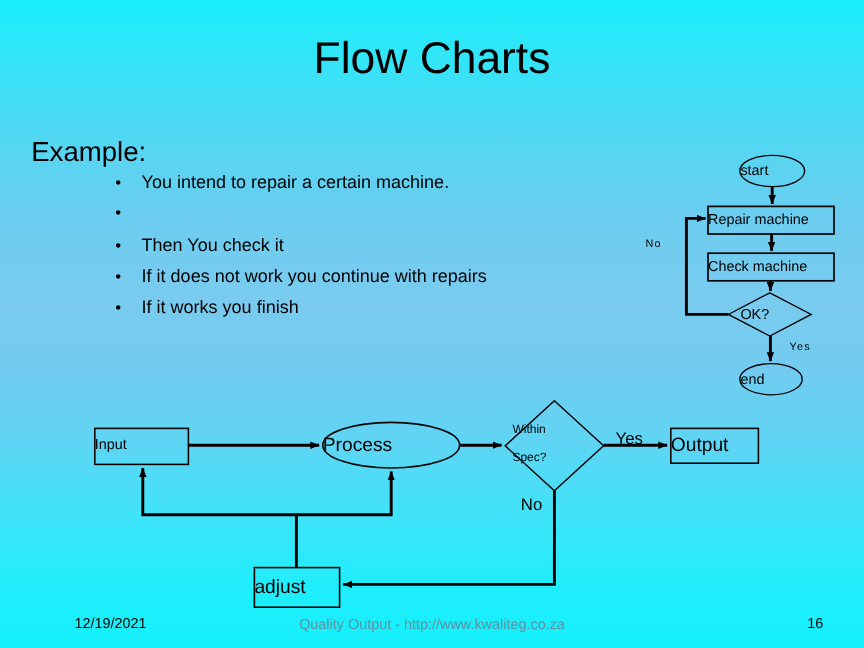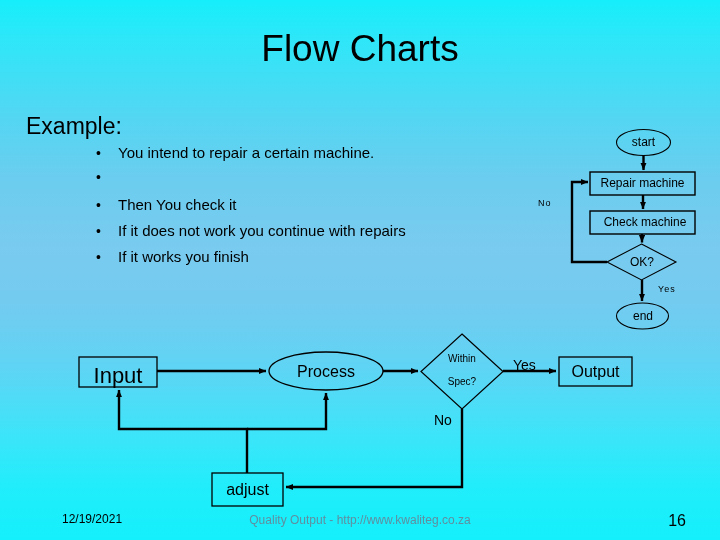--- a/index.html
+++ b/index.html
@@ -86,38 +86,38 @@
     top: 513px;
     width: 720px;
     text-align: center;
     font-size: 12px;
     color: #5f8fa0;
   }
   #footer-page {
     position: absolute;
     right: 34px;
     top: 512px;
-    font-size: 16px;
+    font-size: 12px;
     color: #000;
     margin-left: 15px;
   }
 
   
   .fc-svg {
     position: absolute;
     left: 0;
     top: 0;
     width: 720px;
     height: 540px;
     pointer-events: none;
   }
   .node-label {
     position: absolute;
     color: #000;
-    text-align: center;
+    text-align: left;
     white-space: nowrap;
     pointer-events: none;
   }
   .edge-label {
     position: absolute;
     color: #000;
     white-space: nowrap;
     pointer-events: none;
   }
 </style>
@@ -208,21 +208,21 @@
   <div class="node-label" style="left:590px; top:215px; width:110px; font-size:12px;">Check machine</div>
 
   <div class="node-label" style="left:617px; top:255px; width:50px; font-size:12px;">OK?</div>
 
   <div class="node-label" style="left:617px; top:309px; width:52px; font-size:12px;">end</div>
 
   <div class="edge-label" style="left:538px; top:198px; font-size:9px; letter-spacing:1px;">No</div>
 
   <div class="edge-label" style="left:658px; top:284px; font-size:9px; letter-spacing:1px;">Yes</div>
 
-  <div class="node-label" style="left:79px; top:363px; width:78px; font-size:22px;">Input</div>
+  <div class="node-label" style="left:79px; top:363px; width:78px; font-size:12px;">Input</div>
 
   <div class="node-label" style="left:269px; top:363px; width:114px; font-size:16px;">Process</div>
 
   <div class="node-label" style="left:427px; top:353px; width:70px; font-size:10px;">Within</div>
 
   <div class="node-label" style="left:427px; top:376px; width:70px; font-size:10px;">Spec?</div>
 
   <div class="node-label" style="left:559px; top:363px; width:73px; font-size:16px;">Output</div>
 
   <div class="node-label" style="left:212px; top:481px; width:71px; font-size:16px;">adjust</div>

